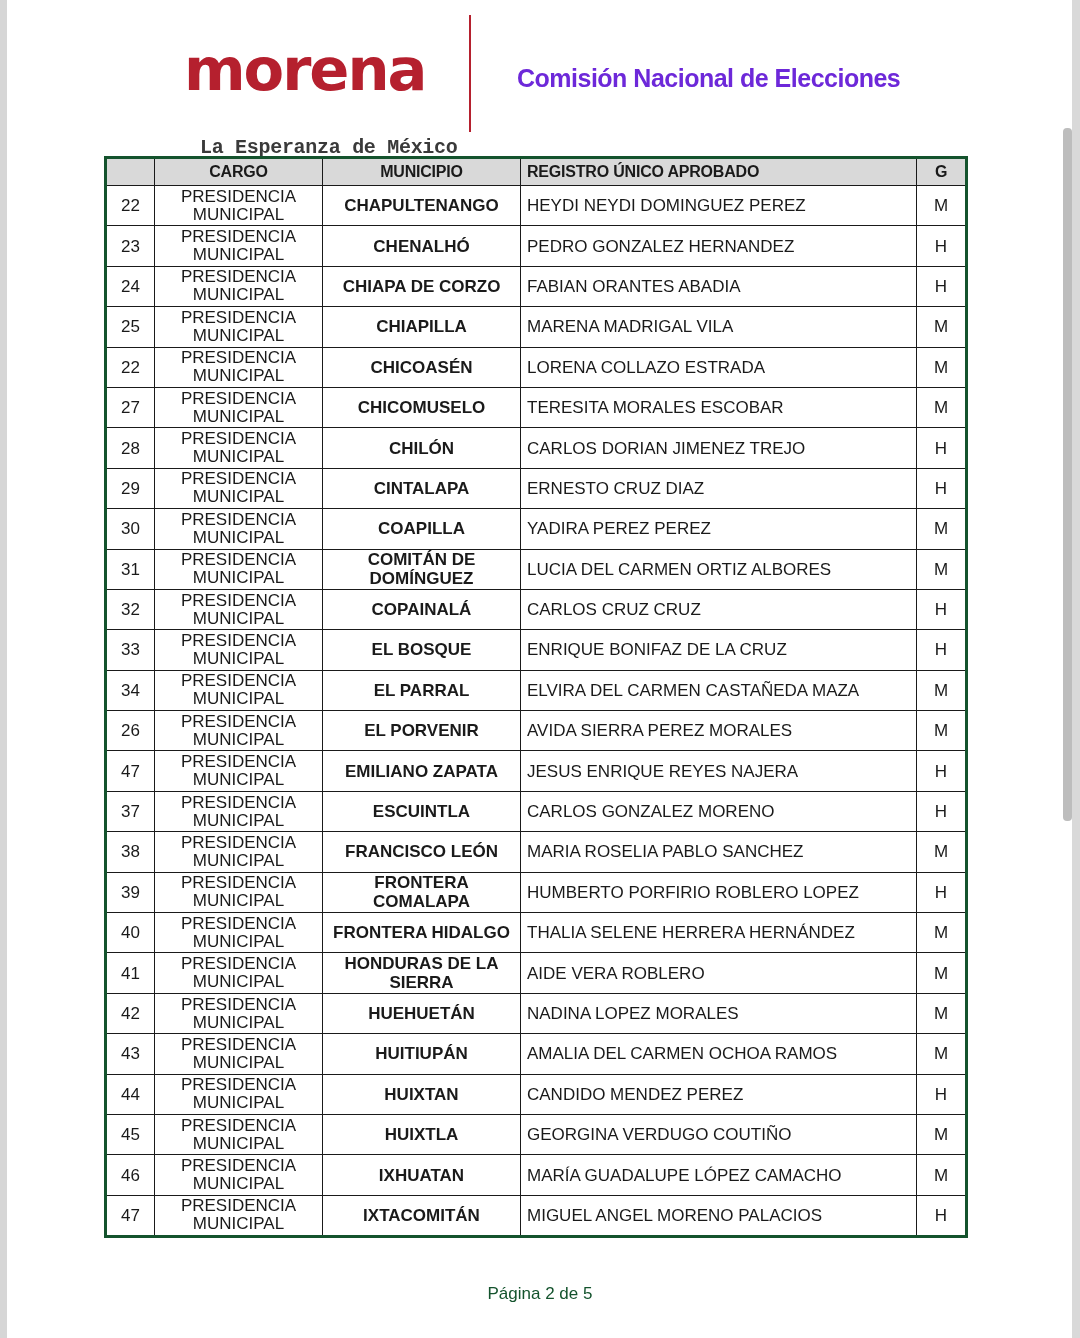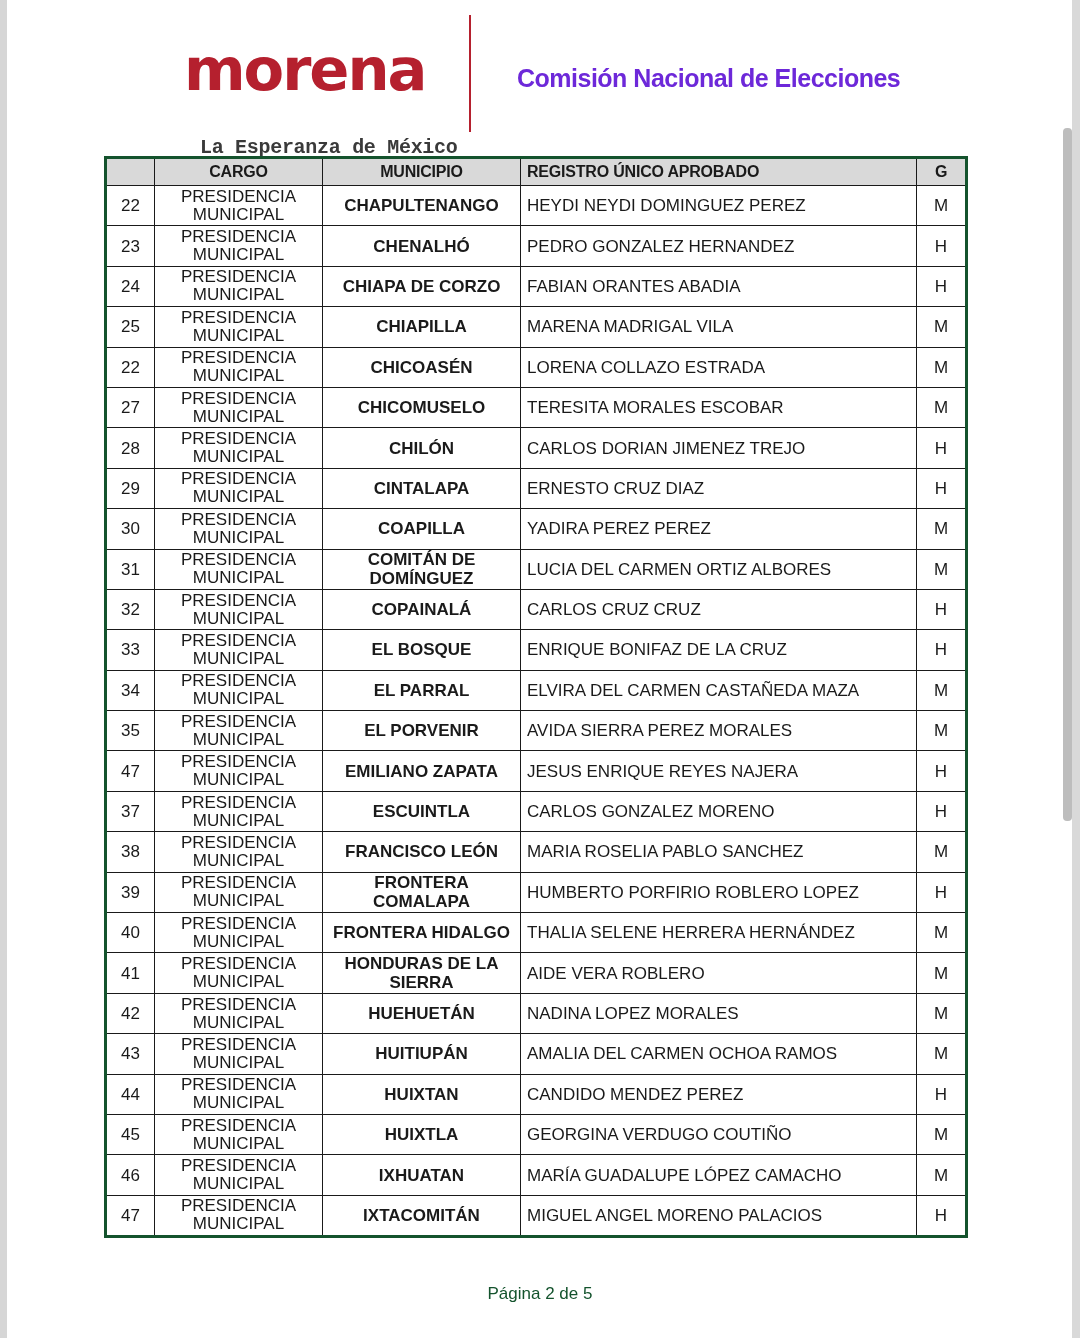--- a/index.html
+++ b/index.html
@@ -231,21 +231,21 @@
         <td class="num">34</td>
         <td class="cargo">
           <span>PRESIDENCIA</span>
           <span>MUNICIPAL</span>
         </td>
         <td class="muni">EL PARRAL</td>
         <td class="name">ELVIRA DEL CARMEN CASTAÑEDA MAZA</td>
         <td class="gen">M</td>
       </tr>
       <tr>
-        <td class="num">35</td>
+        <td class="num">26</td>
         <td class="cargo">
           <span>PRESIDENCIA</span>
           <span>MUNICIPAL</span>
         </td>
         <td class="muni">EL PORVENIR</td>
         <td class="name">AVIDA SIERRA PEREZ MORALES</td>
         <td class="gen">M</td>
       </tr>
       <tr>
         <td class="num">47</td>

